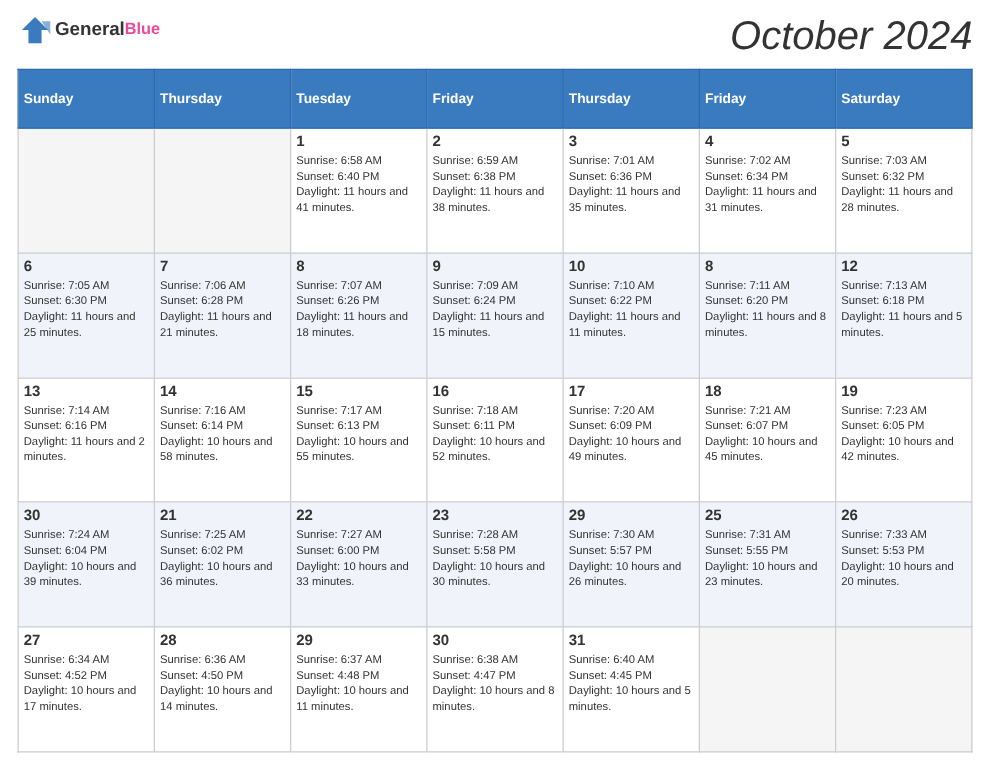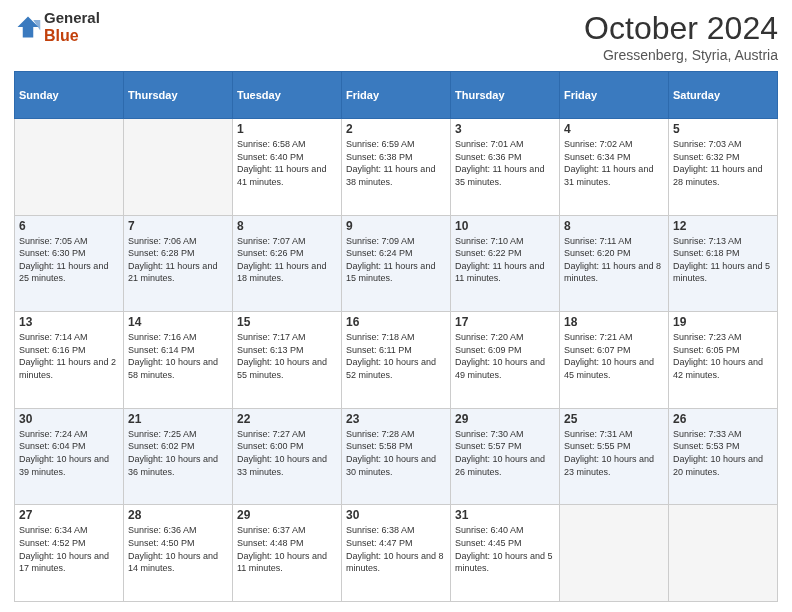--- a/index.html
+++ b/index.html
@@ -23,44 +23,46 @@
       align-items: flex-start;
       margin-bottom: 8px;
     }
     .logo {
       display: flex;
       align-items: center;
       gap: 2px;
     }
     .logo-text {
       display: flex;
-      flex-direction: column;
+      flex-direction: row;
       line-height: 1.1;
+      text-align: right;
     }
     .logo-general {
       font-size: 15px;
       font-weight: bold;
       color: #333;
     }
     .logo-blue {
-      font-size: 16px;
-      font-weight: bold;
-      color: #c2410c;
+      font-size: 13px;
+      font-weight: bold;
+      color: #ec4899;
     }
     .logo-icon {
       width: 28px;
       height: 28px;
     }
     .title-block {
       text-align: right;
     }
     .month-title {
       font-size: 32px;
       font-weight: 300;
       color: #333;
+      font-style: italic;
     }
     .location {
       font-size: 14px;
       color: #555;
     }
     .calendar {
       flex: 1;
       border: 1px solid #ccc;
       border-collapse: collapse;
       width: 100%;
@@ -120,21 +122,20 @@
         <polygon points="16,4 28,16 22,16 22,28 10,28 10,16 4,16" fill="#3a7abf"></polygon>
         <polygon points="22,8 30,8 30,20" fill="#3a7abf" opacity="0.6"></polygon>
       </svg>
       <div class="logo-text">
         <span class="logo-general">General</span>
         <span class="logo-blue">Blue</span>
       </div>
     </div>
     <div class="title-block">
       <div class="month-title">October 2024</div>
-      <div class="location">Gressenberg, Styria, Austria</div>
     </div>
   </div>
 
   <table class="calendar">
     <thead>
       <tr>
       <th>Sunday</th>
           <th>Thursday</th>
           <th>Tuesday</th>
           <th>Friday</th>

